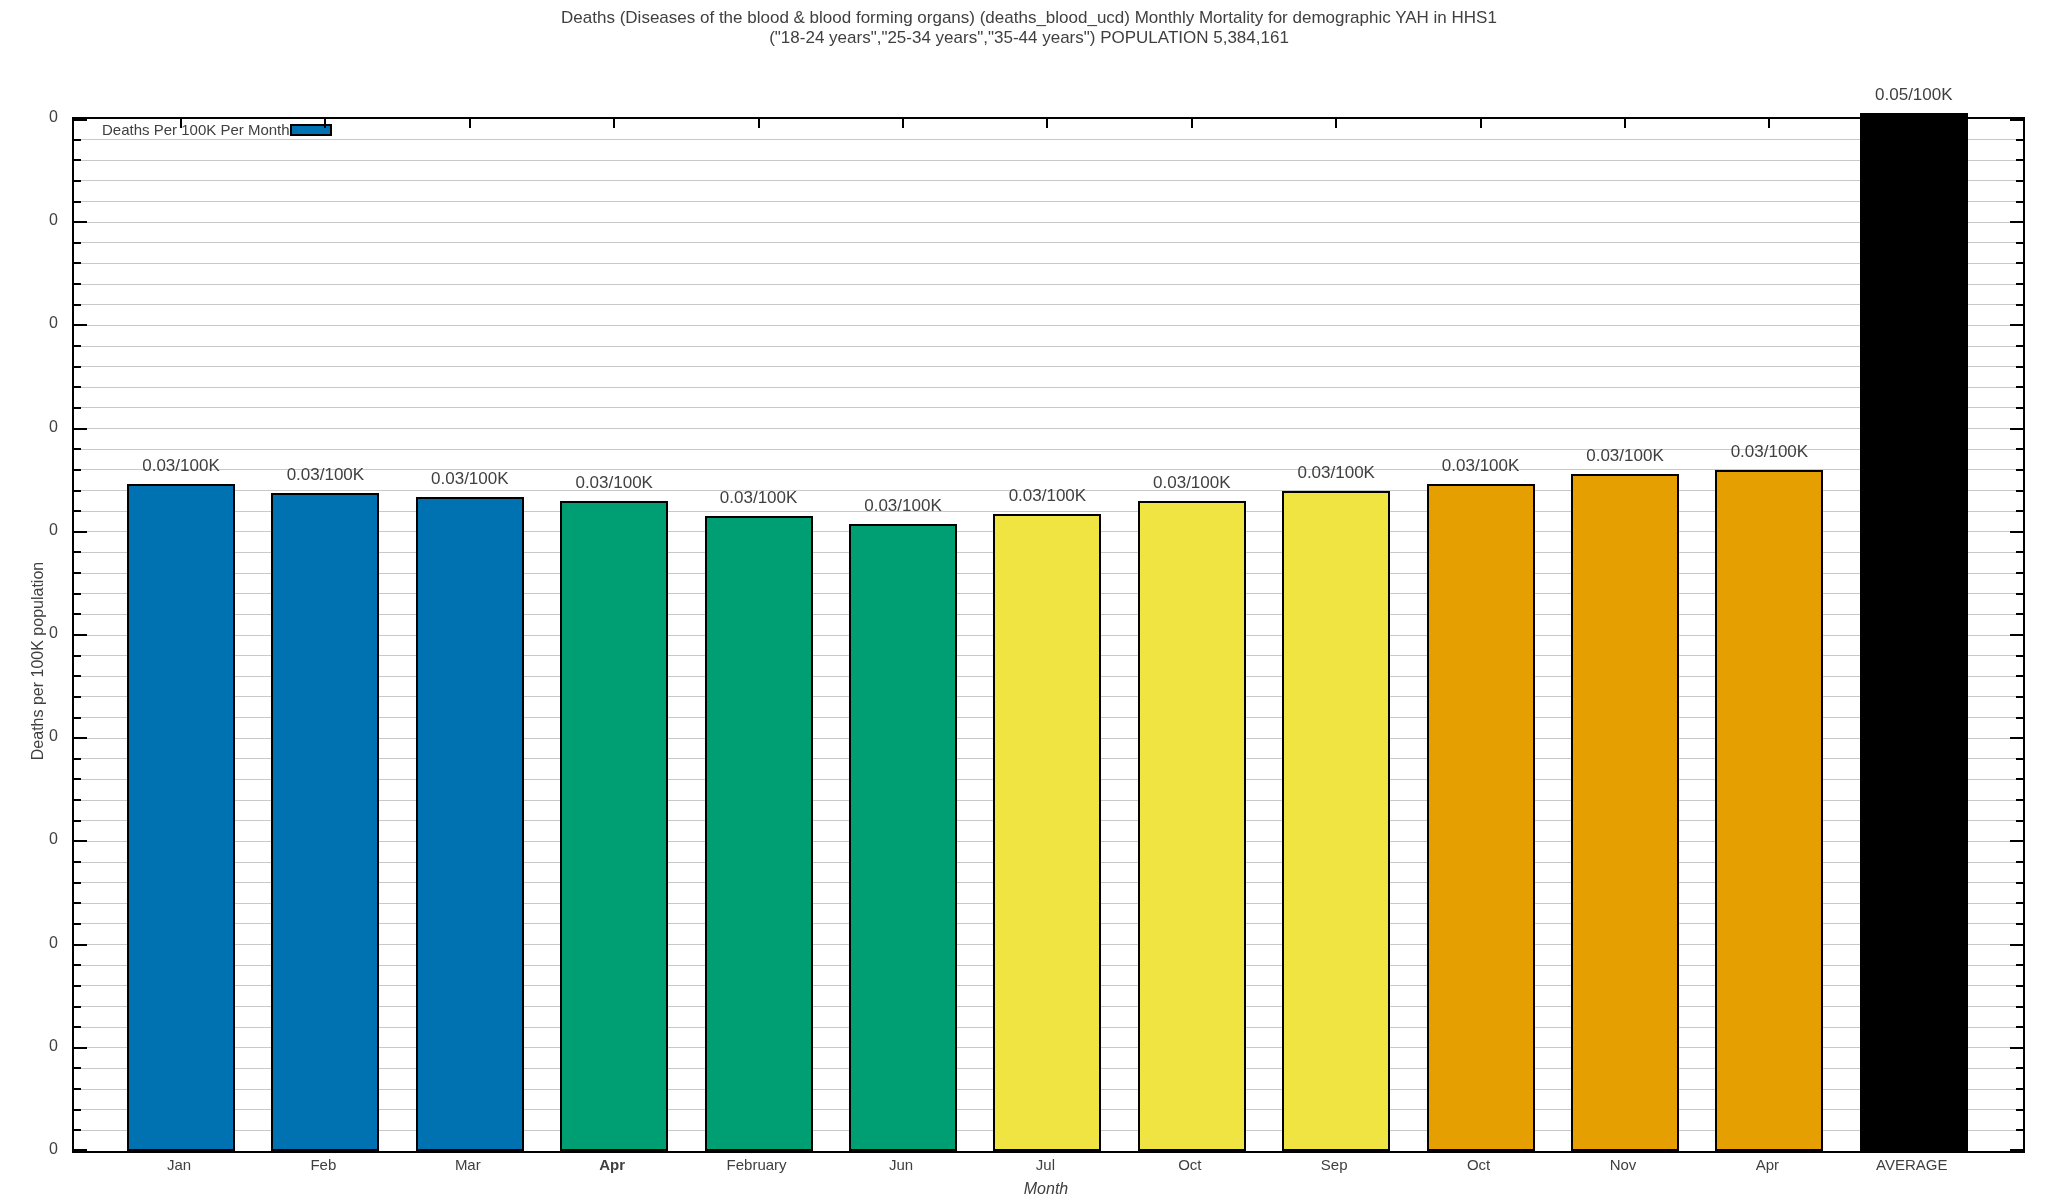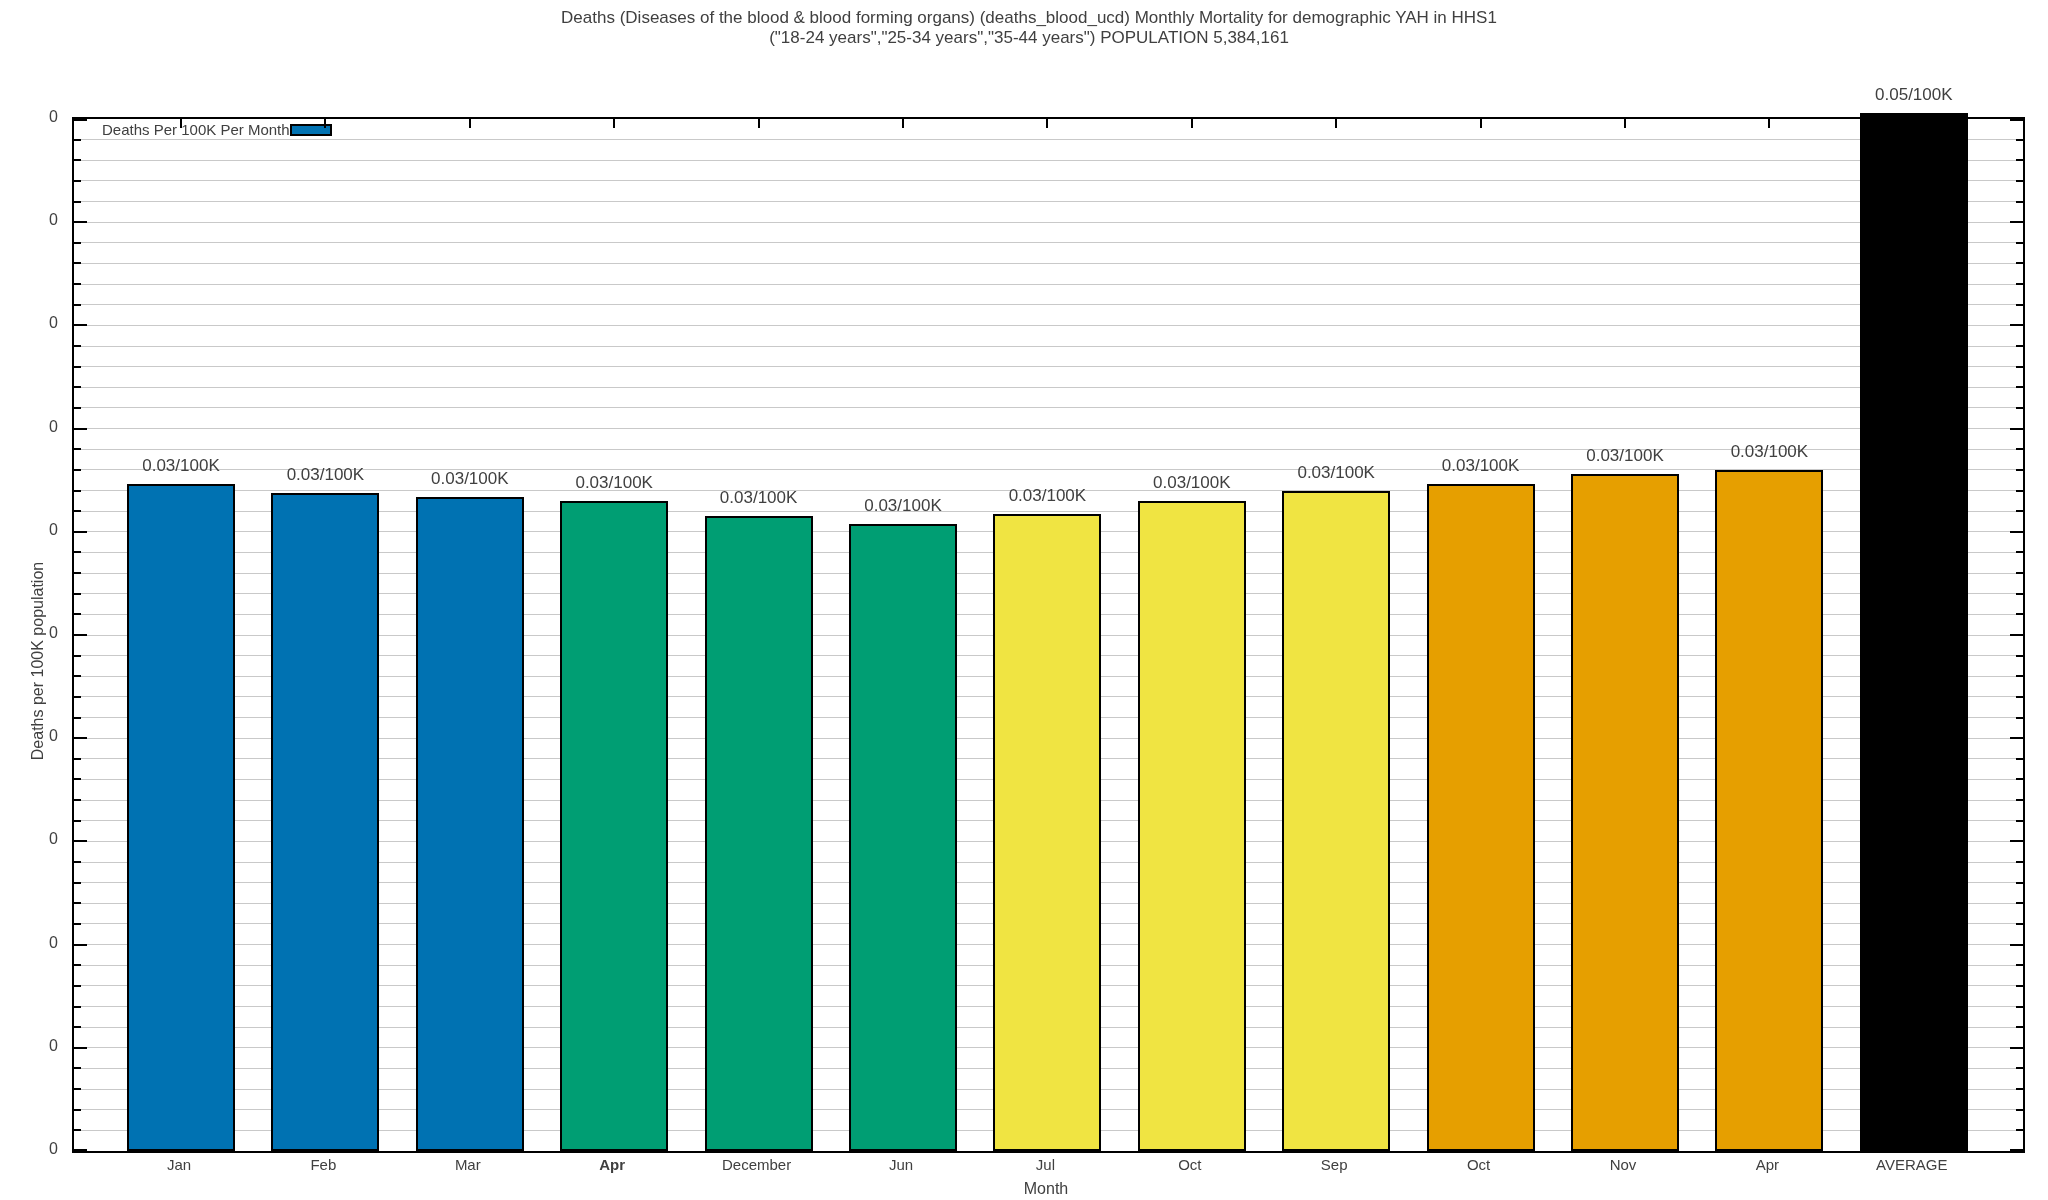--- a/index.html
+++ b/index.html
@@ -40,20 +40,21 @@
     font-size:16px;line-height:16px;
   }
   #xlabels{position:absolute;left:0;top:1156px;width:1976px;height:20px;}
   .xlab{
     position:absolute;font-size:15px;white-space:nowrap;
     transform:translateX(-50%);
   }
   #x-axis-title{
     position:absolute;top:1180px;left:1022px;transform:translateX(-50%);
     font-size:16px;
+    font-style:italic;
   }
   .y-axis-title{
     position:absolute;font-size:16px;white-space:nowrap;
     transform:rotate(-90deg);transform-origin:center;
   }
   #y-axis-title-left{left:-96px;top:652px;width:220px;text-align:center;}
   #y-axis-title-right{left:1922px;top:652px;width:220px;text-align:center;}
   #legend{
     position:absolute;left:28px;top:2px;display:flex;align-items:center;gap:0;
     font-size:15px;
@@ -284,21 +285,21 @@
       <div class="bar black" style="left: 1785.8px; width: 108px; height: 1038.23px; background: rgb(0, 0, 0);"></div>
       <div class="bar-label" style="left: 1839.8px; bottom: 1046.23px;">0.05/100K</div>
       <div class="xtick-top" style="left: 1838.8px;"></div>
     </div>
 
   <div id="xlabels">
       <div class="xlab" style="left: 155px;">Jan</div>
       <div class="xlab" style="left: 299.4px;">Feb</div>
       <div class="xlab" style="left: 443.8px;">Mar</div>
       <div class="xlab" style="left: 588.2px; font-weight: bold;">Apr</div>
-      <div class="xlab" style="left: 732.6px;">December</div>
+      <div class="xlab" style="left: 732.6px;">February</div>
       <div class="xlab" style="left: 877px;">Jun</div>
       <div class="xlab" style="left: 1021.4px;">Jul</div>
       <div class="xlab" style="left: 1165.8px;">Oct</div>
       <div class="xlab" style="left: 1310.2px;">Sep</div>
       <div class="xlab" style="left: 1454.6px;">Oct</div>
       <div class="xlab" style="left: 1599px;">Nov</div>
       <div class="xlab" style="left: 1743.4px;">Apr</div>
       <div class="xlab" style="left: 1887.8px;">AVERAGE</div>
     </div>
 

